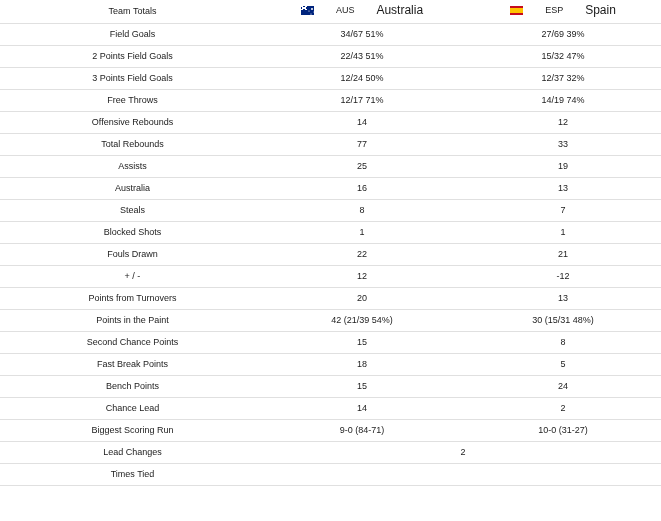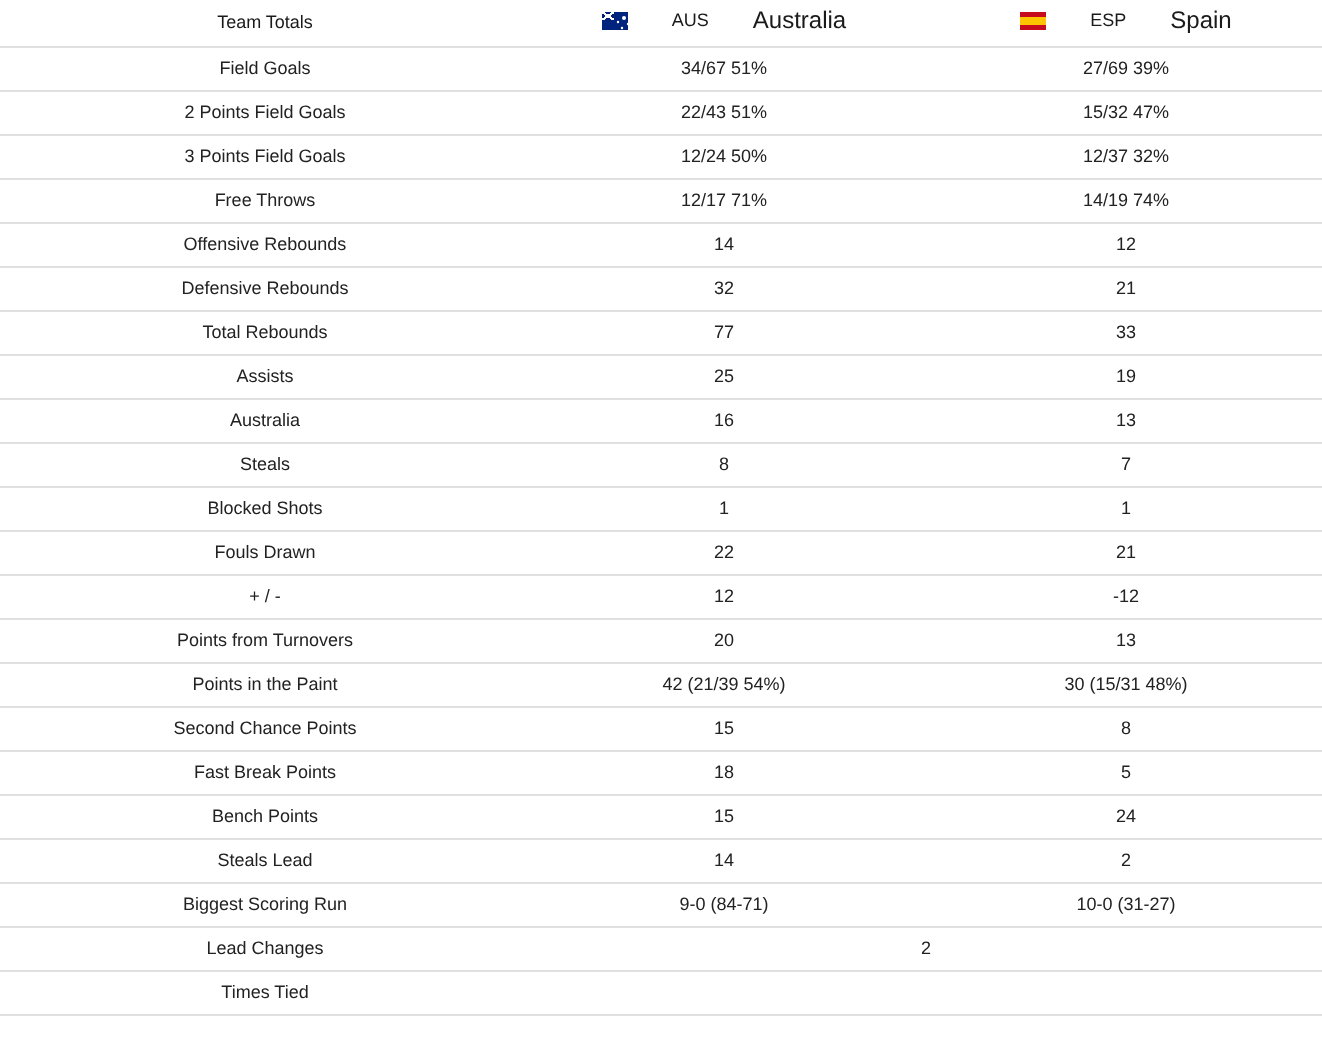--- a/index.html
+++ b/index.html
@@ -165,26 +165,20 @@
         <td class="midcell"></td>
         <td class="val">14/19 74%</td>
       </tr>
       <tr>
         <td class="row-label">Offensive Rebounds</td>
         <td class="val">14</td>
         <td class="midcell"></td>
         <td class="val">12</td>
       </tr>
       <tr>
-        <td class="row-label">Defensive Rebounds</td>
-        <td class="val">32</td>
-        <td class="midcell"></td>
-        <td class="val">21</td>
-      </tr>
-      <tr>
         <td class="row-label">Total Rebounds</td>
         <td class="val">77</td>
         <td class="midcell"></td>
         <td class="val">33</td>
       </tr>
       <tr>
         <td class="row-label">Assists</td>
         <td class="val">25</td>
         <td class="midcell"></td>
         <td class="val">19</td>
@@ -243,21 +237,21 @@
         <td class="midcell"></td>
         <td class="val">5</td>
       </tr>
       <tr>
         <td class="row-label">Bench Points</td>
         <td class="val">15</td>
         <td class="midcell"></td>
         <td class="val">24</td>
       </tr>
       <tr>
-        <td class="row-label">Steals Lead</td>
+        <td class="row-label">Chance Lead</td>
         <td class="val">14</td>
         <td class="midcell"></td>
         <td class="val">2</td>
       </tr>
       <tr>
         <td class="row-label">Biggest Scoring Run</td>
         <td class="val">9-0 (84-71)</td>
         <td class="midcell"></td>
         <td class="val">10-0 (31-27)</td>
       </tr>

